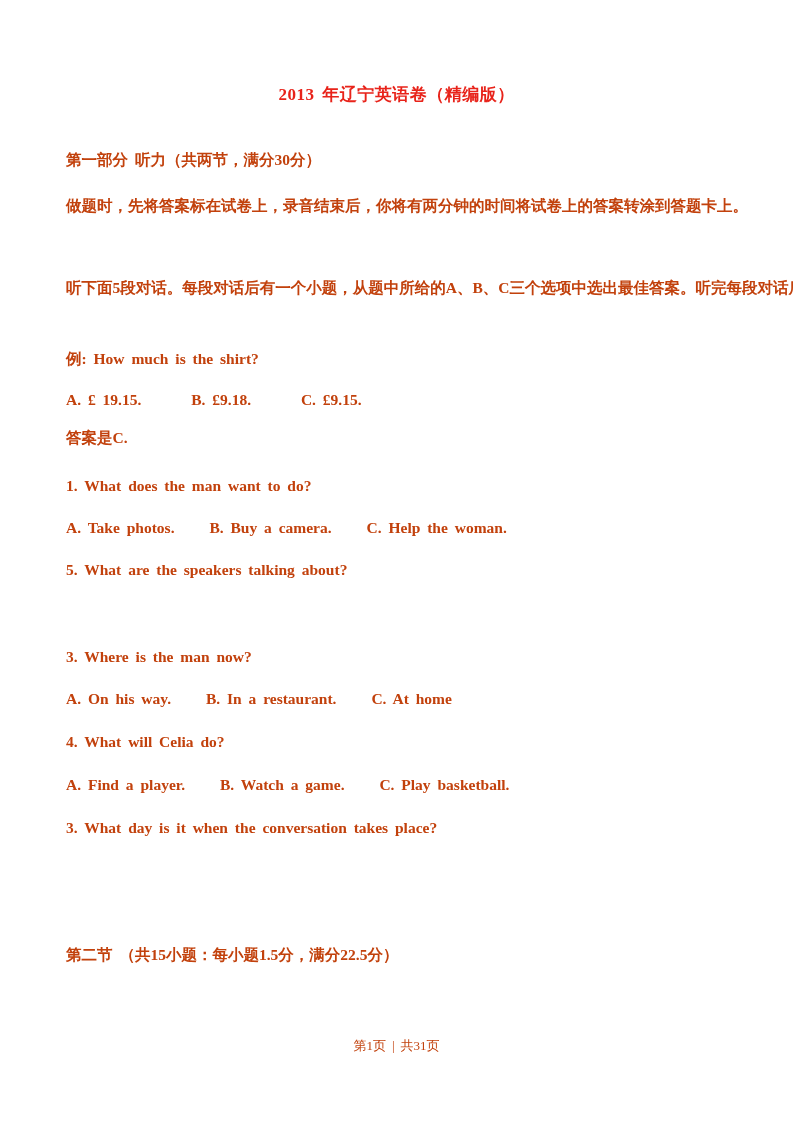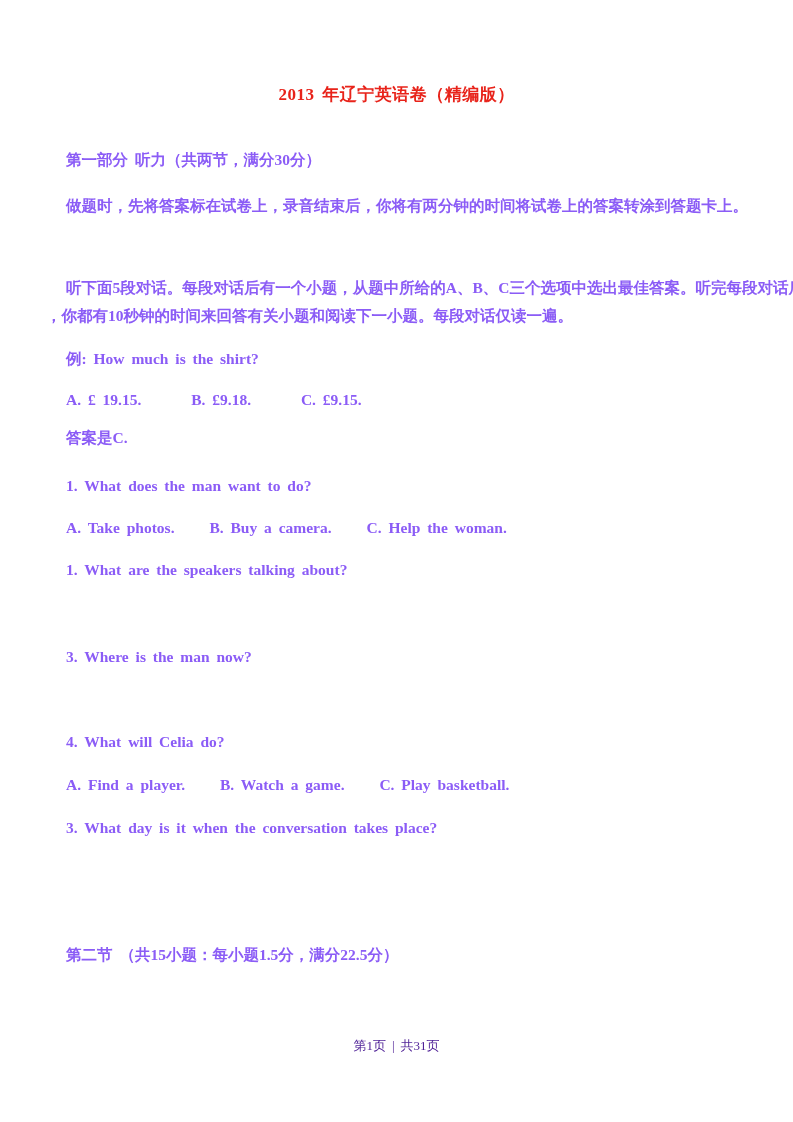--- a/index.html
+++ b/index.html
@@ -13,78 +13,82 @@
     color: #111111;
   }
   .line {
     position: absolute;
     left: 66px;
     margin: 0;
     font-size: 15.5px;
     font-weight: bold;
     white-space: nowrap;
     word-spacing: 3px;
-    color: #8b5cf6;
+    color: #c2410c;
   }
   .center {
     left: 0;
     right: 0;
     text-align: center;
   }
   .title {
     font-size: 17px;
     letter-spacing: 0.5px;
   }
   .outdent { left: 46px; }
   .opts span { margin-right: 28px; }
   .opts.wide span { margin-right: 43px; font-family: Liberation Serif, serif; }
   .footer {
     font-weight: normal;
     font-size: 13px;
-    color: #4c1d95;
+    color: #c2410c;
     word-spacing: 0;
   }
   .footer span { margin: 0 3px; }
 </style>
 </head>
 <body>
 
 <div class="page">
 
   <p class="line center title" style="top:83px; color:#e8231a;">2013 年辽宁英语卷（精编版）</p>
 
   <p class="line" style="top:150px">第一部分  听力（共两节，满分30分）</p>
 
   <p class="line" style="top:196px">做题时，先将答案标在试卷上，录音结束后，你将有两分钟的时间将试卷上的答案转涂到答题卡上。</p>
 
 
   <p class="line" style="top:278px">听下面5段对话。每段对话后有一个小题，从题中所给的A、B、C三个选项中选出最佳答案。听完每段对话后</p>
 
-  <p class="line outdent" style="top:306px">，你都有10秒钟的时间来回答有关小题和阅读下一小题。每段对话仅读一遍。</p>
 
   <p class="line" style="top:349px">例: How much is the shirt?</p>
 
   <p class="line opts wide" style="top:391px">
     <span>A. £ 19.15.</span>
     <span>B. £9.18.</span>
     <span>C. £9.15.</span>
   </p>
 
   <p class="line" style="top:428px">答案是C.</p>
 
   <p class="line" style="top:477px">1. What does the man want to do?</p>
   <p class="line opts" style="top:519px">
     <span>A. Take photos.</span>
     <span>B. Buy a camera.</span>
     <span>C. Help the woman.</span>
   </p>
 
-  <p class="line" style="top:561px">1. What are the speakers talking about?</p>
+  <p class="line" style="top:561px">5. What are the speakers talking about?</p>
 
   <p class="line" style="top:648px">3. Where is the man now?</p>
+  <p class="line opts" style="top:690px">
+    <span>A. On his way.</span>
+    <span>B. In a restaurant.</span>
+    <span>C. At home</span>
+  </p>
 
   <p class="line" style="top:733px">4. What will Celia do?</p>
   <p class="line opts" style="top:776px">
     <span>A. Find a player.</span>
     <span>B. Watch a game.</span>
     <span>C. Play basketball.</span>
   </p>
 
   <p class="line" style="top:819px">3. What day is it when the conversation takes place?</p>
 

